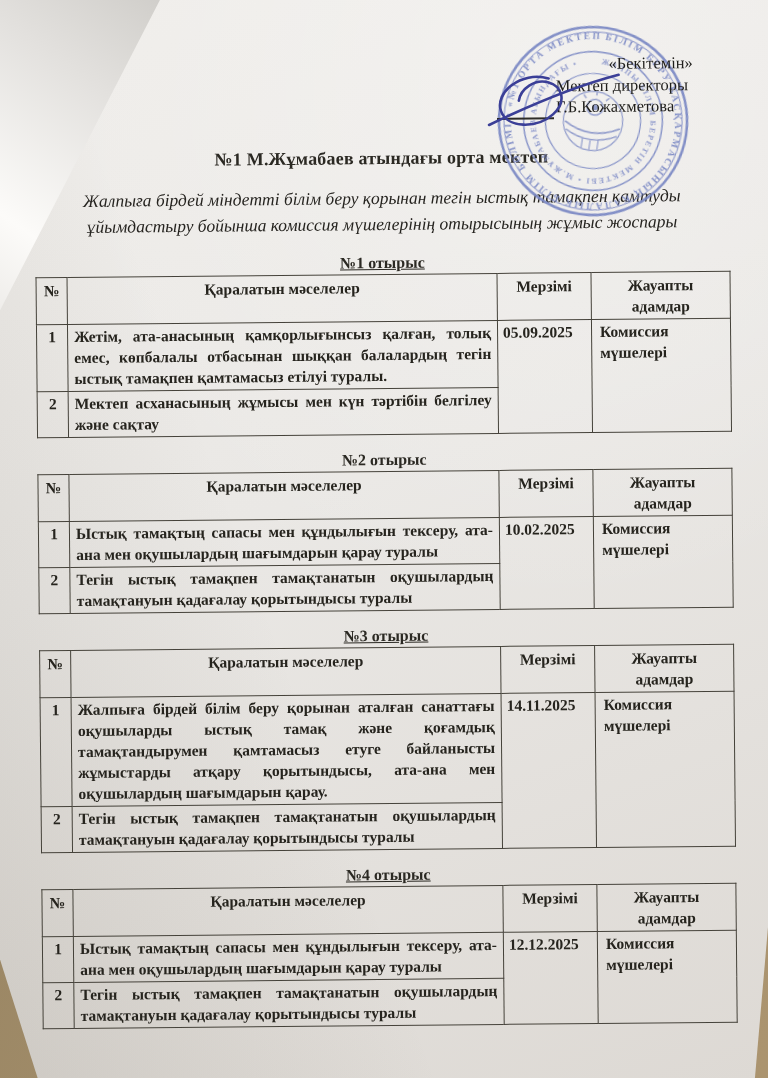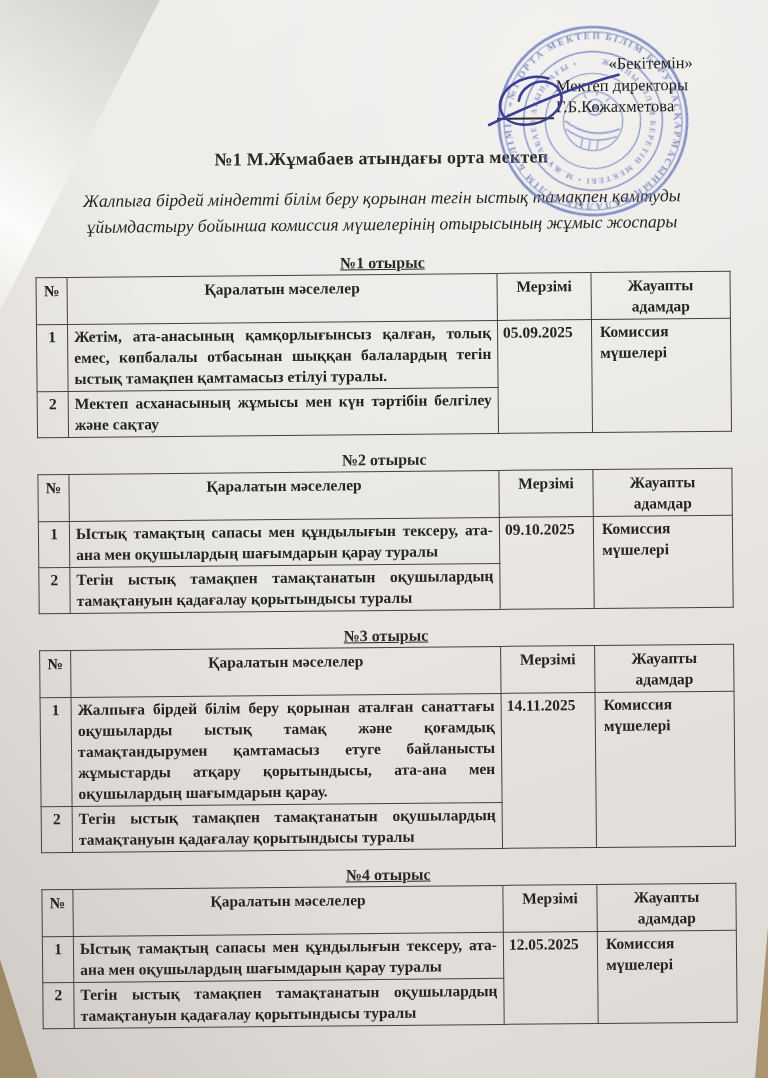--- a/index.html
+++ b/index.html
@@ -158,21 +158,21 @@
       <tbody>
           <tr>
         <th>№</th>
         <th>Қаралатын мәселелер</th>
         <th>Мерзімі</th>
         <th>Жауапты адамдар</th>
       </tr>
       <tr>
         <td class="num">1</td>
         <td class="issue">Ыстық тамақтың сапасы мен құндылығын тексеру, ата-ана мен оқушылардың шағымдарын қарау туралы</td>
-        <td class="date" rowspan="2">09.10.2025</td>
+        <td class="date" rowspan="2">10.02.2025</td>
         <td class="resp" rowspan="2">Комиссия мүшелері</td>
       </tr>
       <tr>
         <td class="num">2</td>
         <td class="issue">Тегін ыстық тамақпен тамақтанатын оқушылардың тамақтануын қадағалау қорытындысы туралы</td>
       </tr>
     </tbody>
       </table>
 
     <div class="meeting-title u">№3 отырыс</div>
@@ -214,21 +214,21 @@
       <tbody>
           <tr>
         <th>№</th>
         <th>Қаралатын мәселелер</th>
         <th>Мерзімі</th>
         <th>Жауапты адамдар</th>
       </tr>
       <tr>
         <td class="num">1</td>
         <td class="issue">Ыстық тамақтың сапасы мен құндылығын тексеру, ата-ана мен оқушылардың шағымдарын қарау туралы</td>
-        <td class="date" rowspan="2">12.05.2025</td>
+        <td class="date" rowspan="2">12.12.2025</td>
         <td class="resp" rowspan="2">Комиссия мүшелері</td>
       </tr>
       <tr>
         <td class="num">2</td>
         <td class="issue">Тегін ыстық тамақпен тамақтанатын оқушылардың тамақтануын қадағалау қорытындысы туралы</td>
       </tr>
     </tbody>
       </table>
 
   </div>

